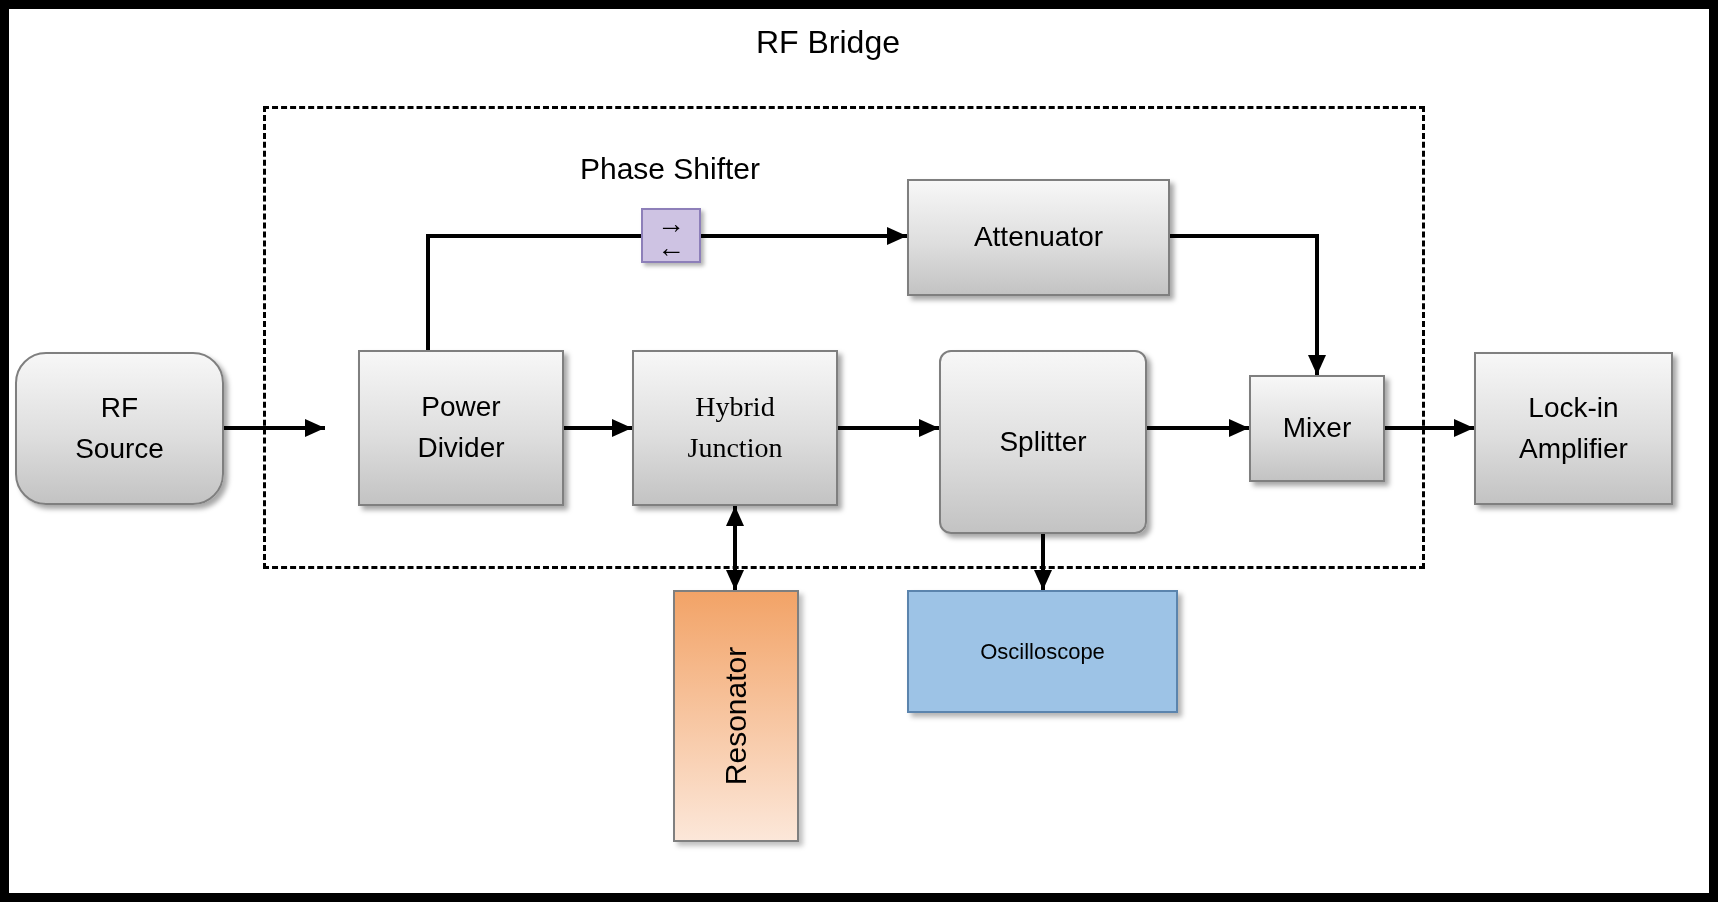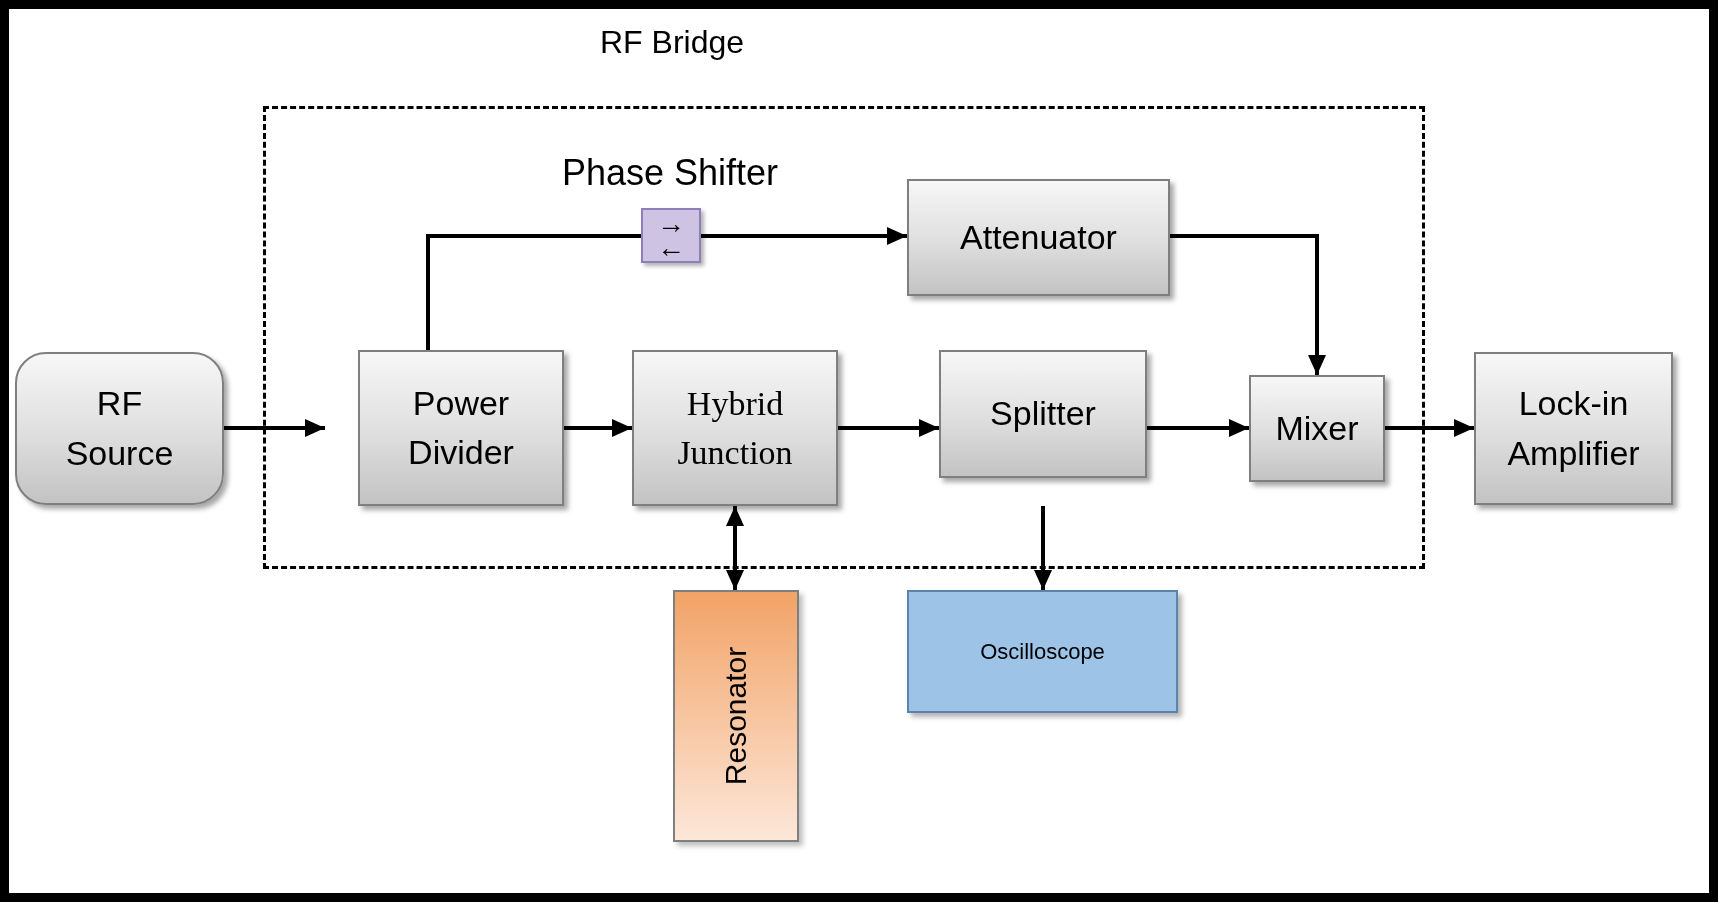--- a/index.html
+++ b/index.html
@@ -13,42 +13,42 @@
   }
   .frame {
     position:absolute; inset:0;
     border:9px solid var(--frame, #000);
     pointer-events:none;
     z-index:50;
   }
   .title {
     position:absolute;
     left:600px; top:24px; width:300px;
-    text-align:left;
+    text-align:right;
     font-size:32px;
     z-index:5;
   }
   .dashed-box {
     position:absolute;
     left:263px; top:106px; width:1156px; height:457px;
     border:3px dashed var(--line, #000);
     z-index:1;
   }
   .connectors {
     position:absolute; left:0; top:0;
     z-index:2;
   }
   .gbox {
     position:absolute;
     background: linear-gradient(180deg, var(--gray-box-top,#f7f7f7) 0%, #dedede 55%, var(--gray-box-bottom,#c3c3c3) 100%);
     border:2px solid var(--box-border,#7f7f7f);
     box-shadow:4px 4px 5px rgba(0,0,0,0.35);
     display:flex; align-items:center; justify-content:center;
     text-align:center;
-    font-size:34px;
+    font-size:28px;
     line-height:1.45;
     white-space:pre-line;
     z-index:3;
     box-sizing:border-box;
   }
   .phase-shifter-box {
     position:absolute;
     left:641px; top:208px; width:60px; height:55px;
     background: var(--phase-shifter-fill,#cec3e3);
     border:2px solid var(--phase-shifter-border,#8d7fb9);
@@ -60,21 +60,21 @@
   .ps-arrow {
     font-size:28px;
     line-height:0.85;
     font-weight:bold;
     color:#000;
   }
   .phase-shifter-label {
     position:absolute;
     left:540px; top:152px; width:260px;
     text-align:center;
-    font-size:36px;
+    font-size:30px;
     z-index:4;
   }
   .resonator-box {
     position:absolute;
     left:673px; top:590px; width:126px; height:252px;
     background: linear-gradient(180deg, var(--resonator-top,#f2a367) 0%, var(--resonator-bottom,#fce7d9) 100%);
     border:2px solid var(--box-border,#7f7f7f);
     box-shadow:4px 4px 5px rgba(0,0,0,0.25);
     display:flex; align-items:center; justify-content:center;
     z-index:3;
@@ -130,21 +130,21 @@
 
   <div class="gbox" style="left:15px; top:352px; width:209px; height:153px;border-radius:31px;">RF
 Source</div>
 
   <div class="gbox" style="left:325px; top:350px; width:206px; height:156px;margin-left:33px;">Power
 Divider</div>
 
   <div class="gbox" style="left:632px; top:350px; width:206px; height:156px;font-family:Liberation Serif, serif;">Hybrid
 Junction</div>
 
-  <div class="gbox" style="left:939px; top:350px; width:208px; height:128px;">Splitter</div>
+  <div class="gbox" style="left:939px; top:350px; width:208px; height:184px;border-radius:12px;">Splitter</div>
 
   <div class="gbox" style="left:1249px; top:375px; width:136px; height:107px;">Mixer</div>
 
   <div class="gbox" style="left:1474px; top:352px; width:199px; height:153px;">Lock-in
 Amplifier</div>
 
   <div class="phase-shifter-label">Phase Shifter</div>
 
   <div class="phase-shifter-box">
     <span class="ps-arrow">→</span>

